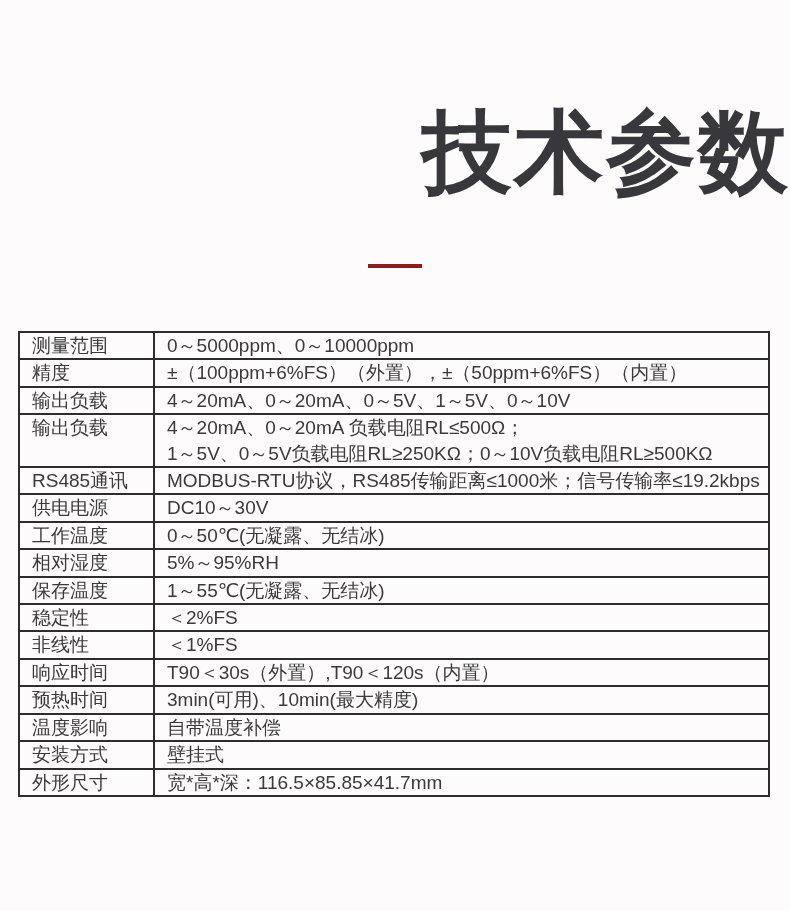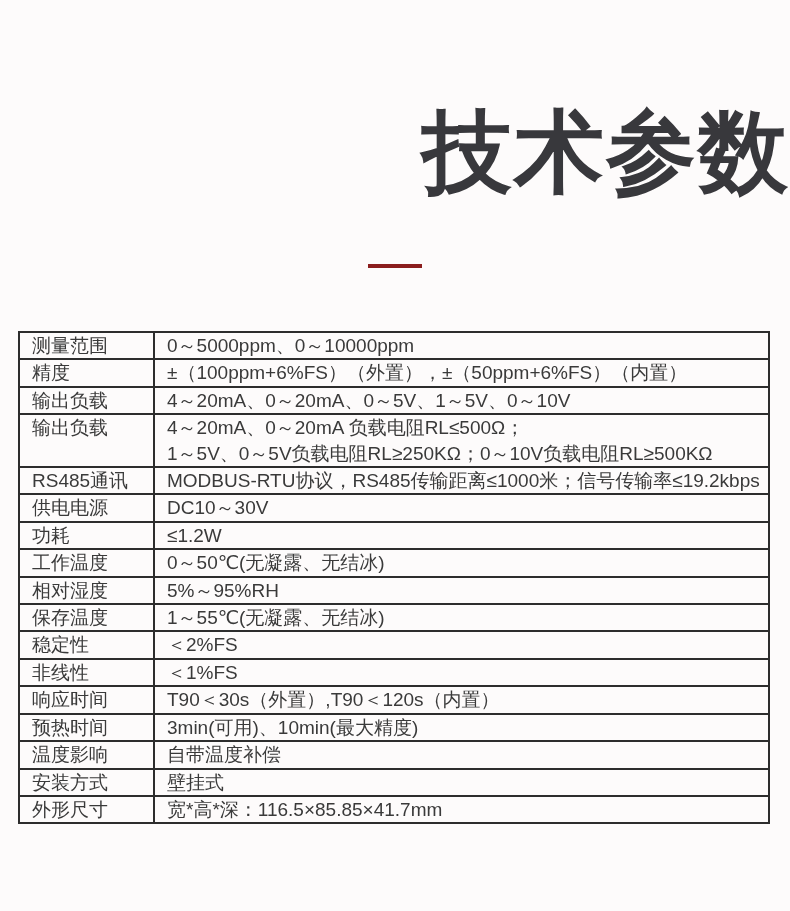--- a/index.html
+++ b/index.html
@@ -98,26 +98,20 @@
             <div>MODBUS-RTU协议，RS485传输距离≤1000米；信号传输率≤19.2kbps</div>
           </td>
         </tr>
         <tr>
           <td class="label-cell">供电电源</td>
           <td class="value-cell">
             <div>DC10～30V</div>
           </td>
         </tr>
         <tr>
-          <td class="label-cell">功耗</td>
-          <td class="value-cell">
-            <div>≤1.2W</div>
-          </td>
-        </tr>
-        <tr>
           <td class="label-cell">工作温度</td>
           <td class="value-cell">
             <div>0～50℃(无凝露、无结冰)</div>
           </td>
         </tr>
         <tr>
           <td class="label-cell">相对湿度</td>
           <td class="value-cell">
             <div>5%～95%RH</div>
           </td>

